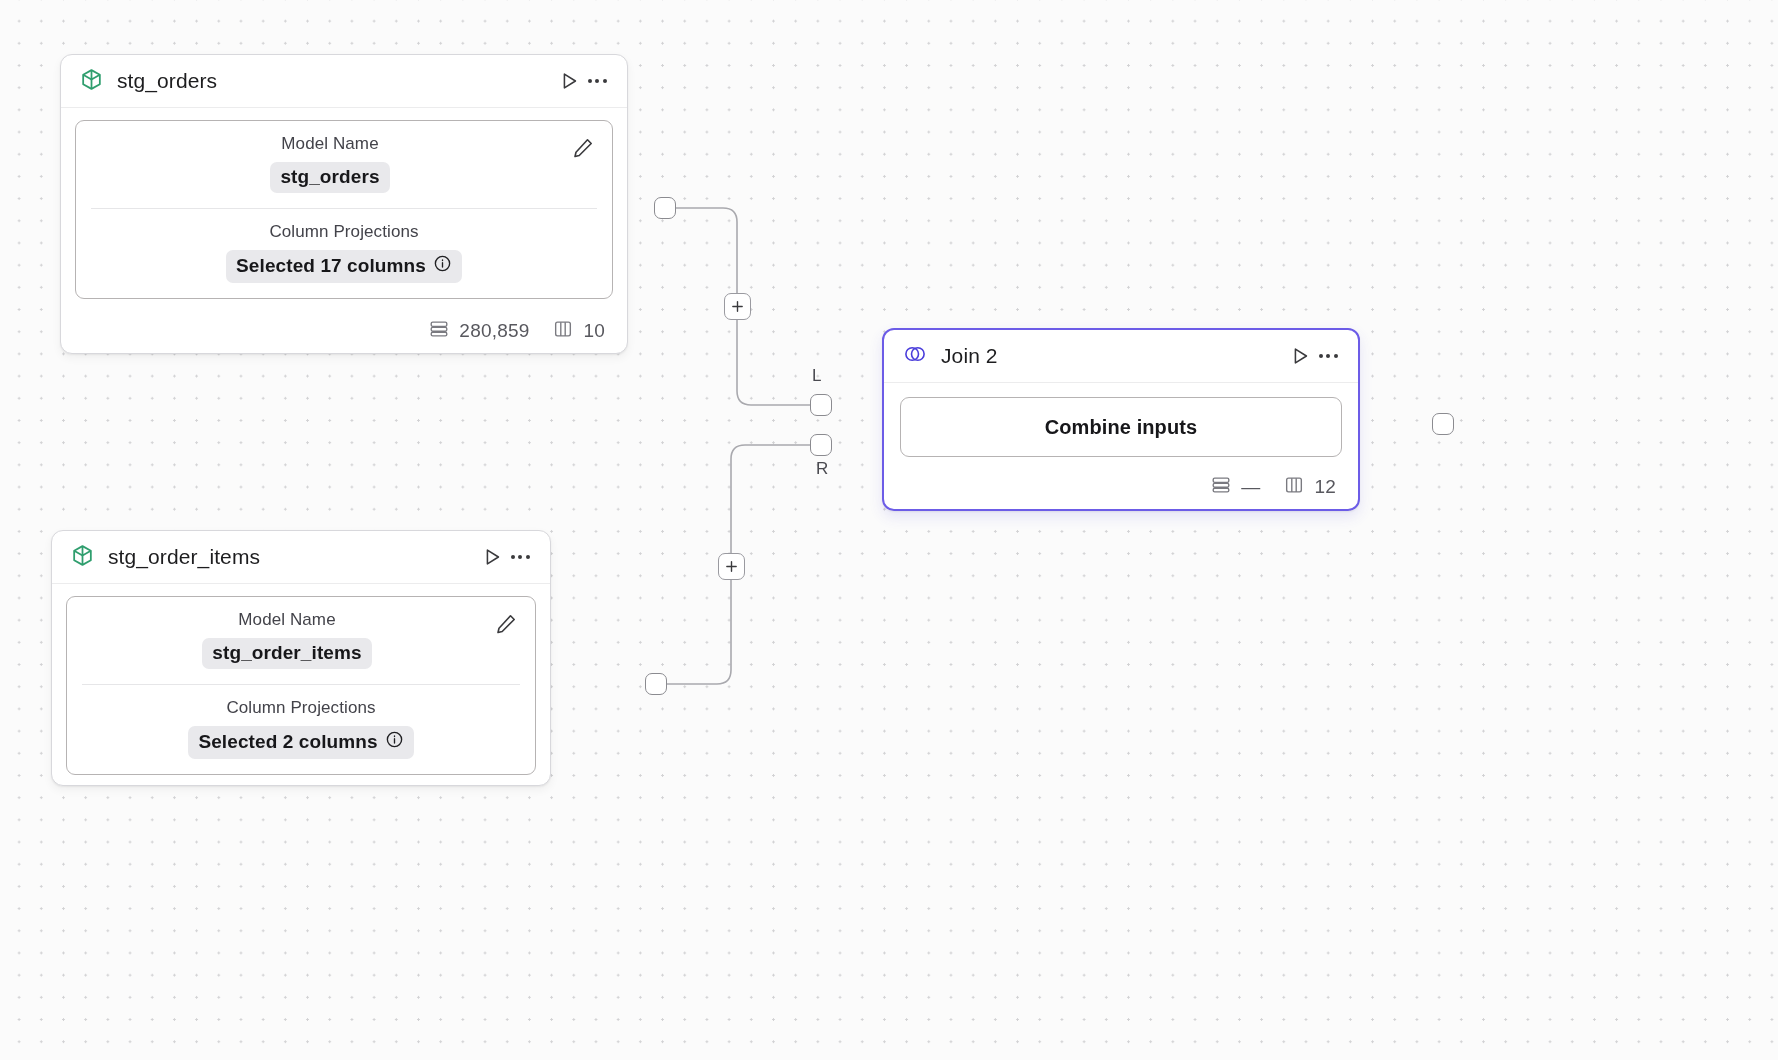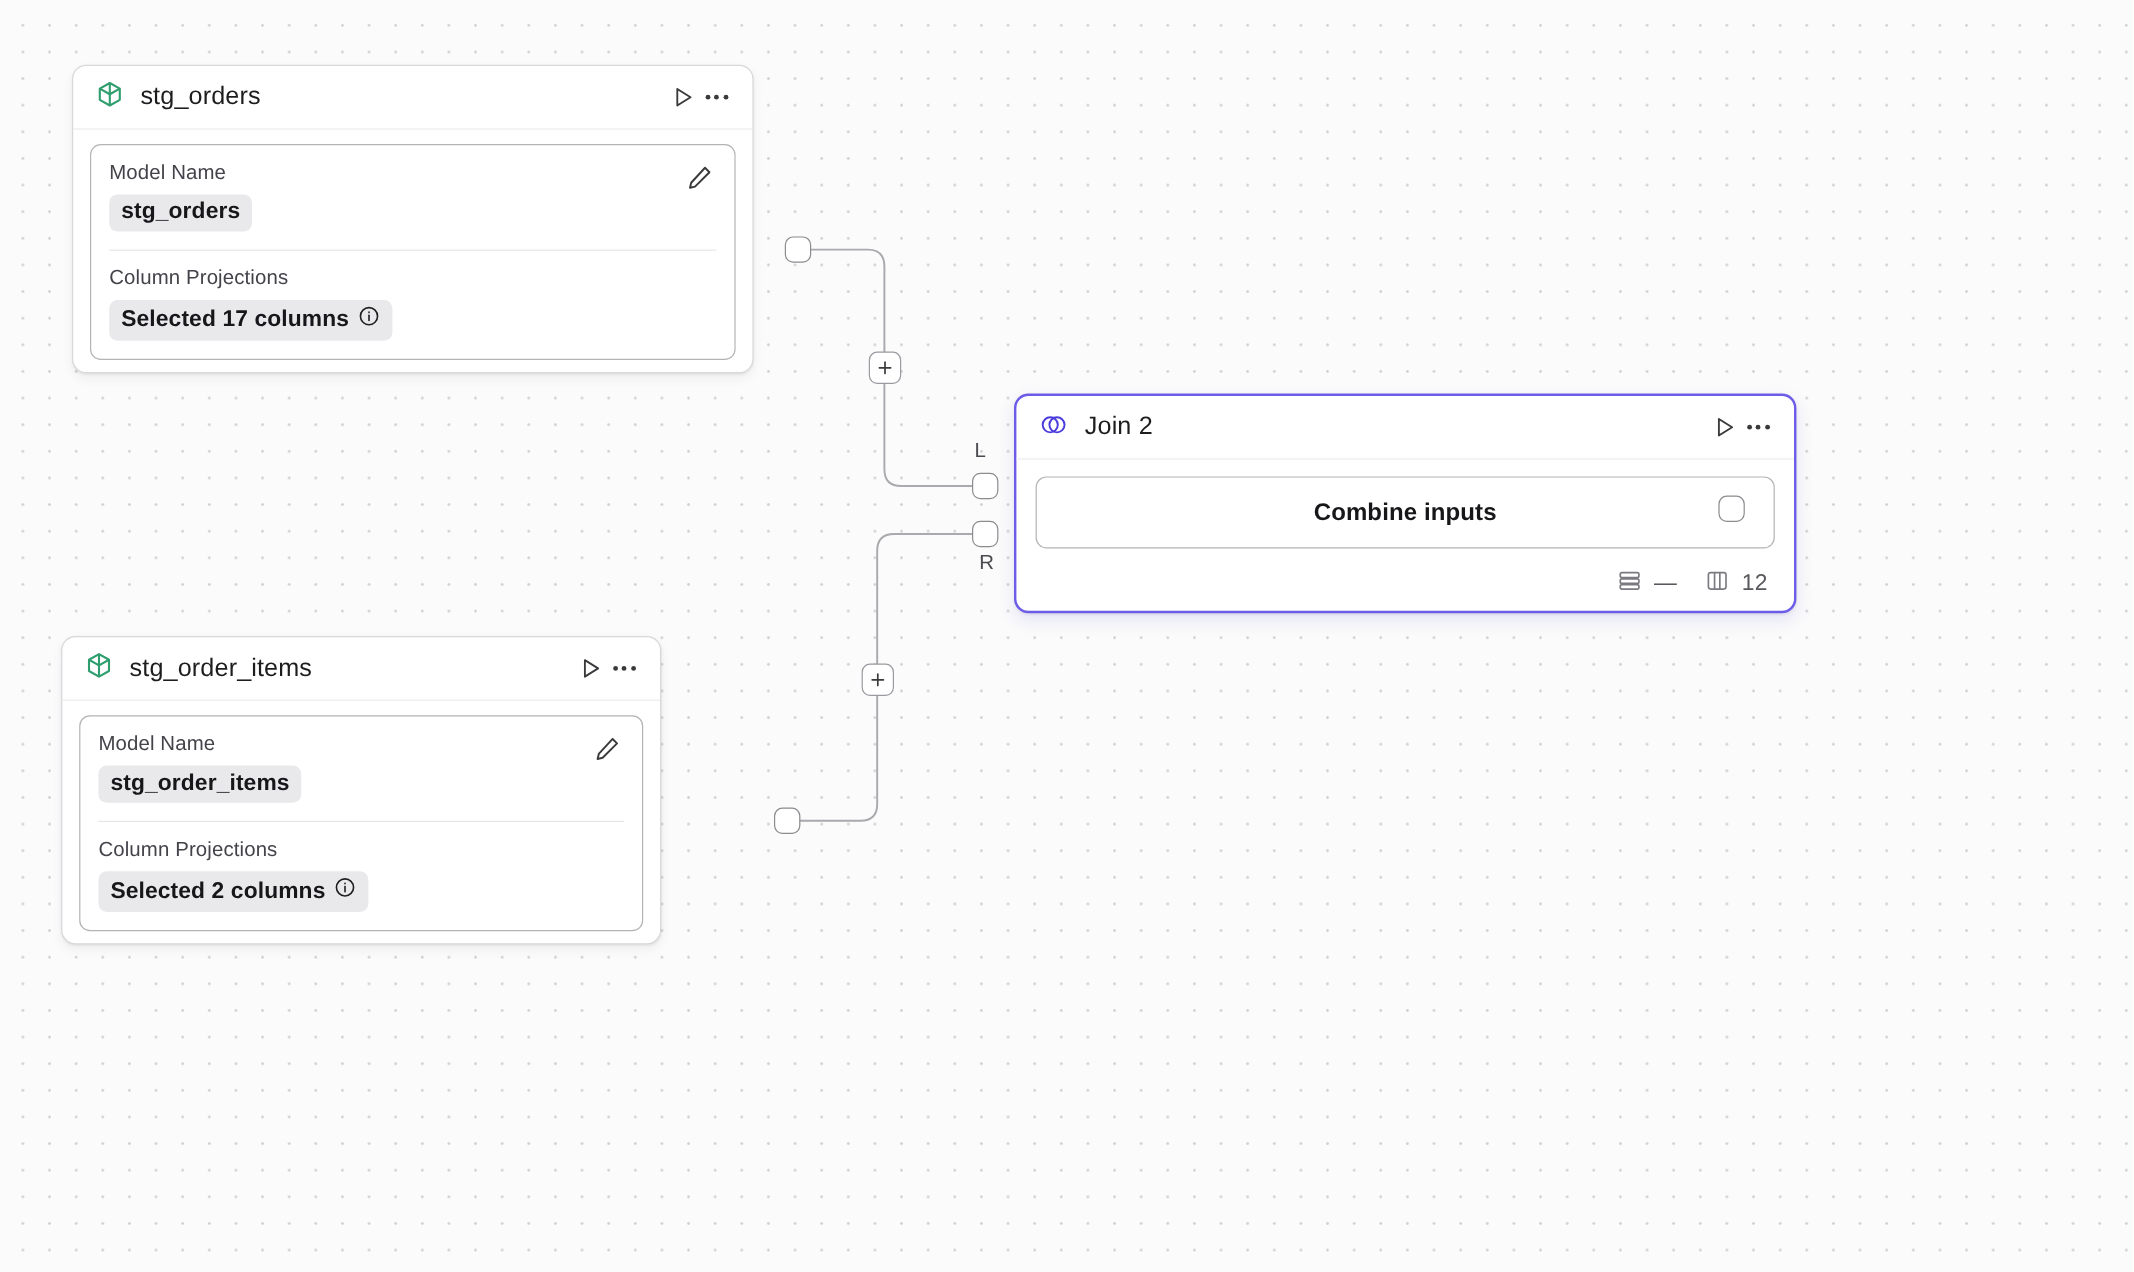--- a/index.html
+++ b/index.html
@@ -14,20 +14,21 @@
 
   #canvas {
     position: relative;
     width: 1778px;
     height: 1060px;
     overflow: hidden;
     background-color: #fbfbfb;
     background-image: radial-gradient(circle, #d2d2d4 1.1px, transparent 1.2px);
     background-size: 22.2px 22.2px;
     background-position: 8px 10px;
+    text-align: center;
   }
 
   
   #edges {
     position: absolute;
     left: 0; top: 0;
     width: 1778px;
     height: 1060px;
     pointer-events: none;
   }
@@ -254,20 +255,42 @@
             <svg width="19" height="19" viewBox="0 0 24 24" fill="none" stroke="#1f1f22" stroke-width="1.7" stroke-linecap="round">
               <circle cx="12" cy="12" r="9"></circle>
               <path d="M12 11 V16.5"></path>
               <path d="M12 7.6 V8.2"></path>
             </svg>
           </span>
         </span>
       </div>
     </div>
 
+    <div class="node-footer">
+      <span class="stat">
+        <span>
+          <svg width="22" height="22" viewBox="0 0 24 24" fill="none" stroke="#7a7a80" stroke-width="1.5" stroke-linejoin="round">
+            <rect x="3.5" y="4.5" width="17" height="4.6" rx="1.6"></rect>
+            <rect x="3.5" y="10.2" width="17" height="4.2" rx="1.6"></rect>
+            <rect x="3.5" y="15.5" width="17" height="4" rx="1.6"></rect>
+          </svg>
+        </span>
+        <span class="val">280,859</span>
+      </span>
+      <span class="stat">
+        <span>
+          <svg width="22" height="22" viewBox="0 0 24 24" fill="none" stroke="#7a7a80" stroke-width="1.5" stroke-linejoin="round">
+            <rect x="4" y="4.5" width="16" height="15" rx="2"></rect>
+            <path d="M9.6 4.5 V19.5"></path>
+            <path d="M14.4 4.5 V19.5"></path>
+          </svg>
+        </span>
+        <span class="val">10</span>
+      </span>
+    </div>
   </div>
 
   <div class="port" style="left:654px; top:197px;"></div>
 
   <div class="node" style="left:51px; top:530px; width:500px;">
     <div class="node-header">
       <span class="icon">
         <svg width="25" height="25" viewBox="0 0 24 24" fill="none" stroke="#2f9e6e" stroke-width="1.7" stroke-linejoin="round">
           <path d="M12 3 20 7.5 20 16.5 12 21 4 16.5 4 7.5 Z"></path>
           <path d="M12 3 12 12 20 7.5"></path>
@@ -316,21 +339,21 @@
             </svg>
           </span>
         </span>
       </div>
     </div>
 
   </div>
 
   <div class="port" style="left:645px; top:673px;"></div>
 
-  <div class="node selected" style="left:845px; top:328px; width:652px;">
+  <div class="node selected" style="left:882px; top:328px; width:478px;">
     <div class="node-header">
       <span class="icon">
         <svg width="26" height="26" viewBox="0 0 26 26" fill="none" stroke="#4a3ddb" stroke-width="1.6">
           <circle cx="10.2" cy="13" r="6.3"></circle>
           <circle cx="15.8" cy="13" r="6.3"></circle>
         </svg>
       </span>
       <span class="title">Join 2</span>
       <span class="header-spacer"></span>
       <span class="icon-btn">

